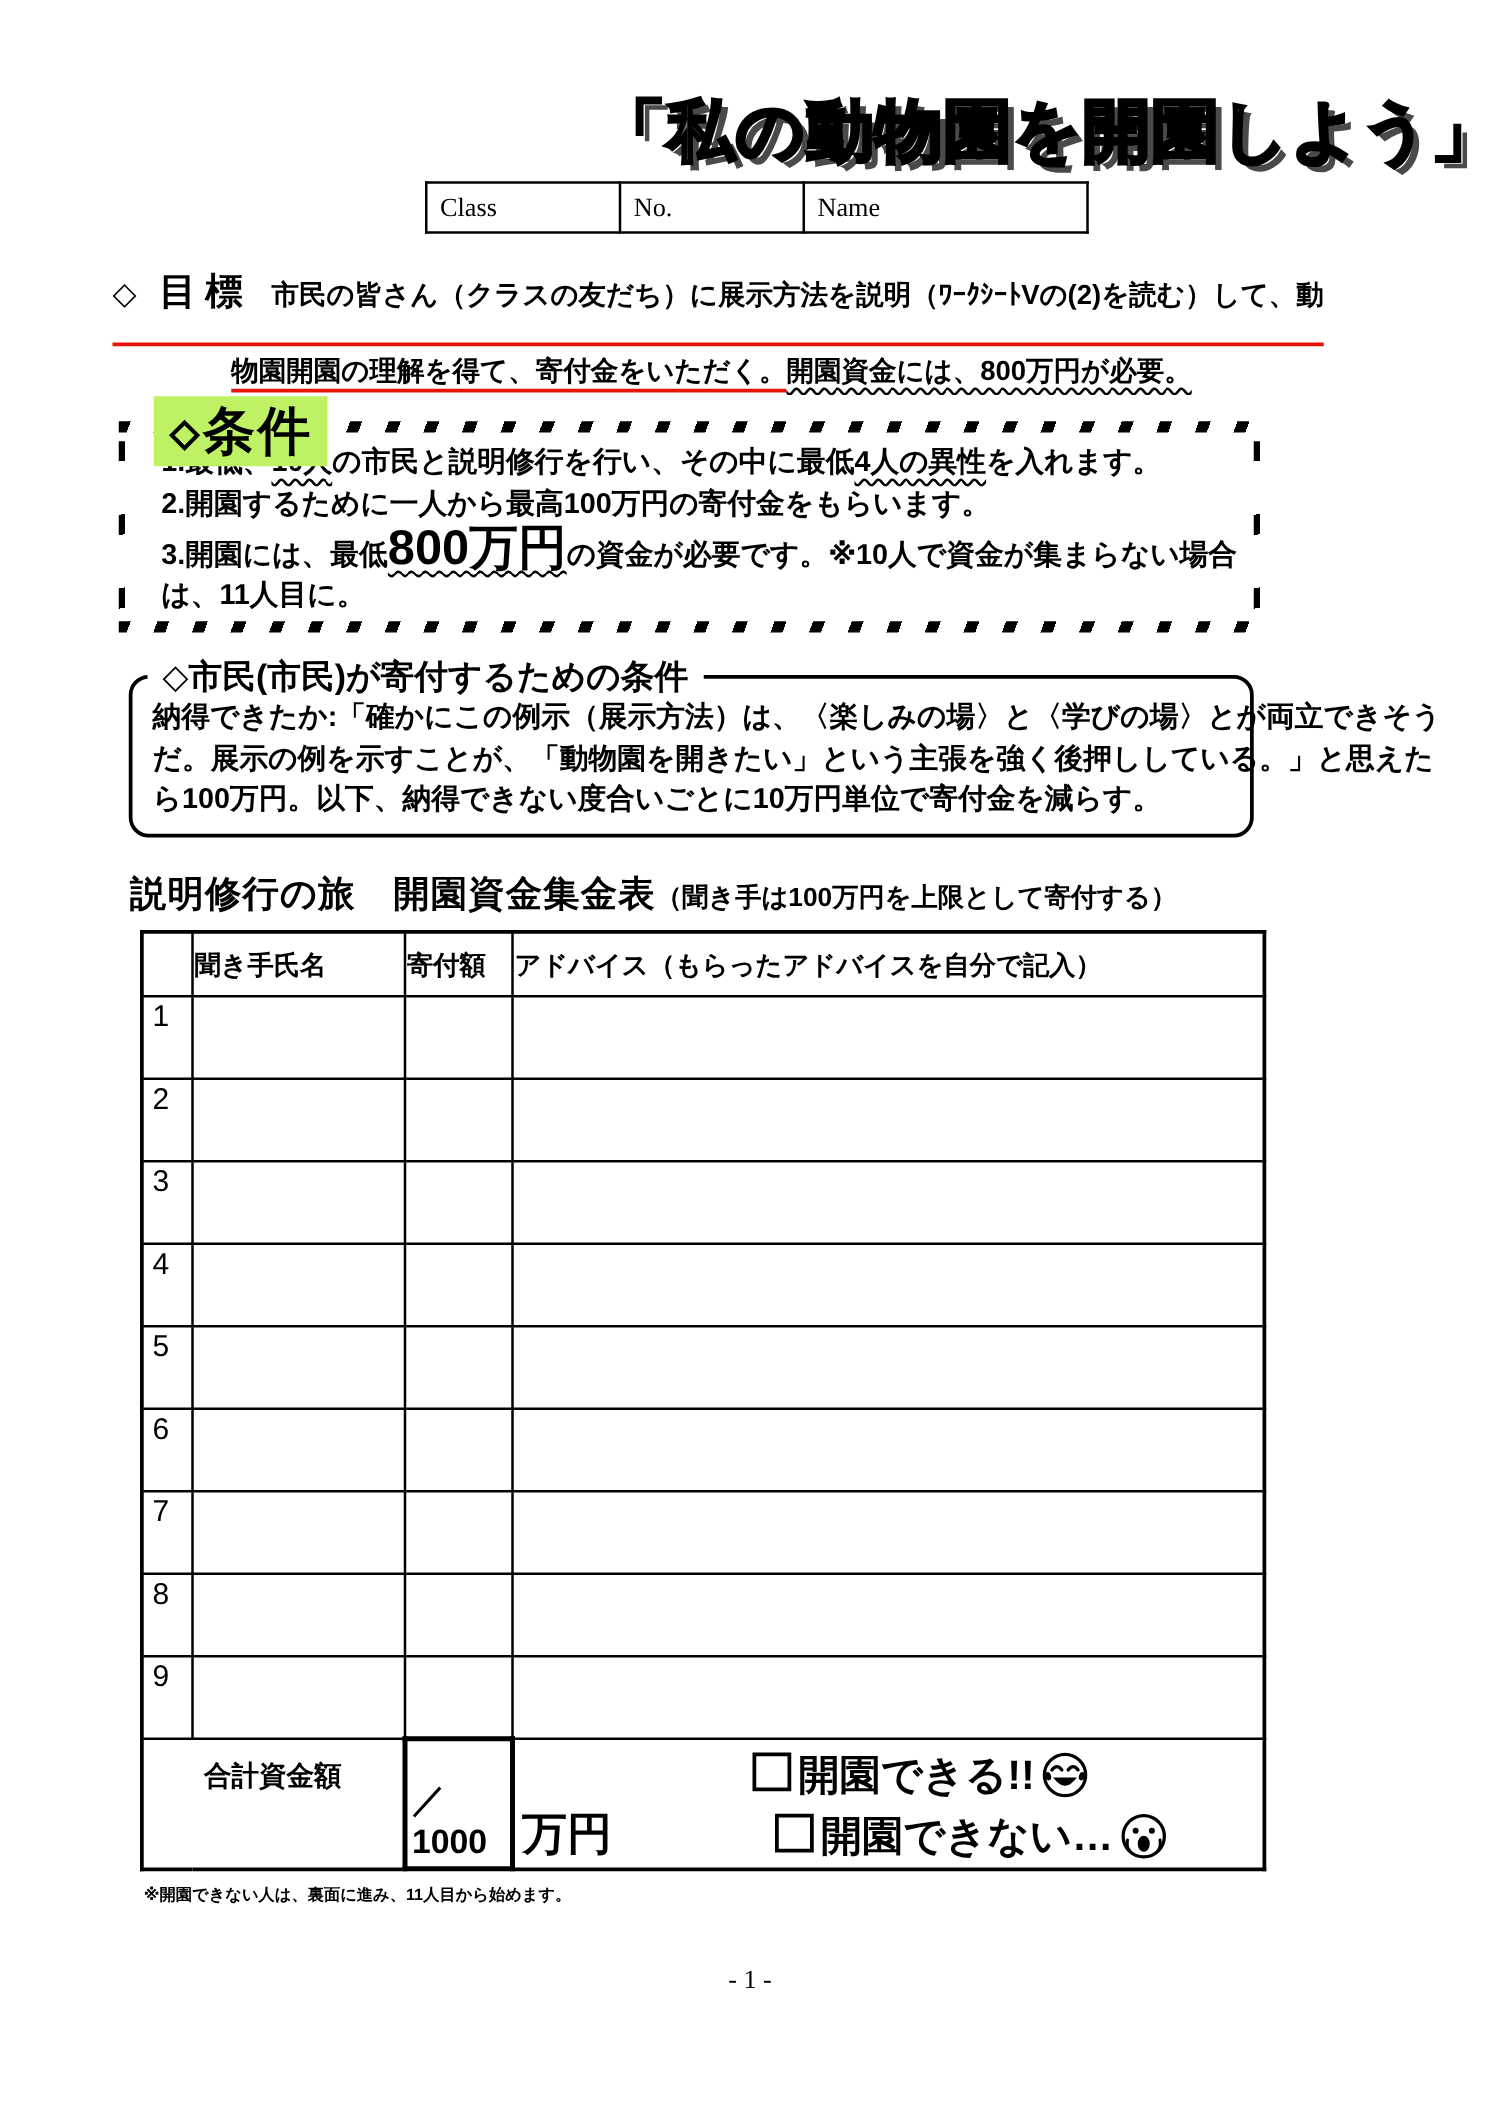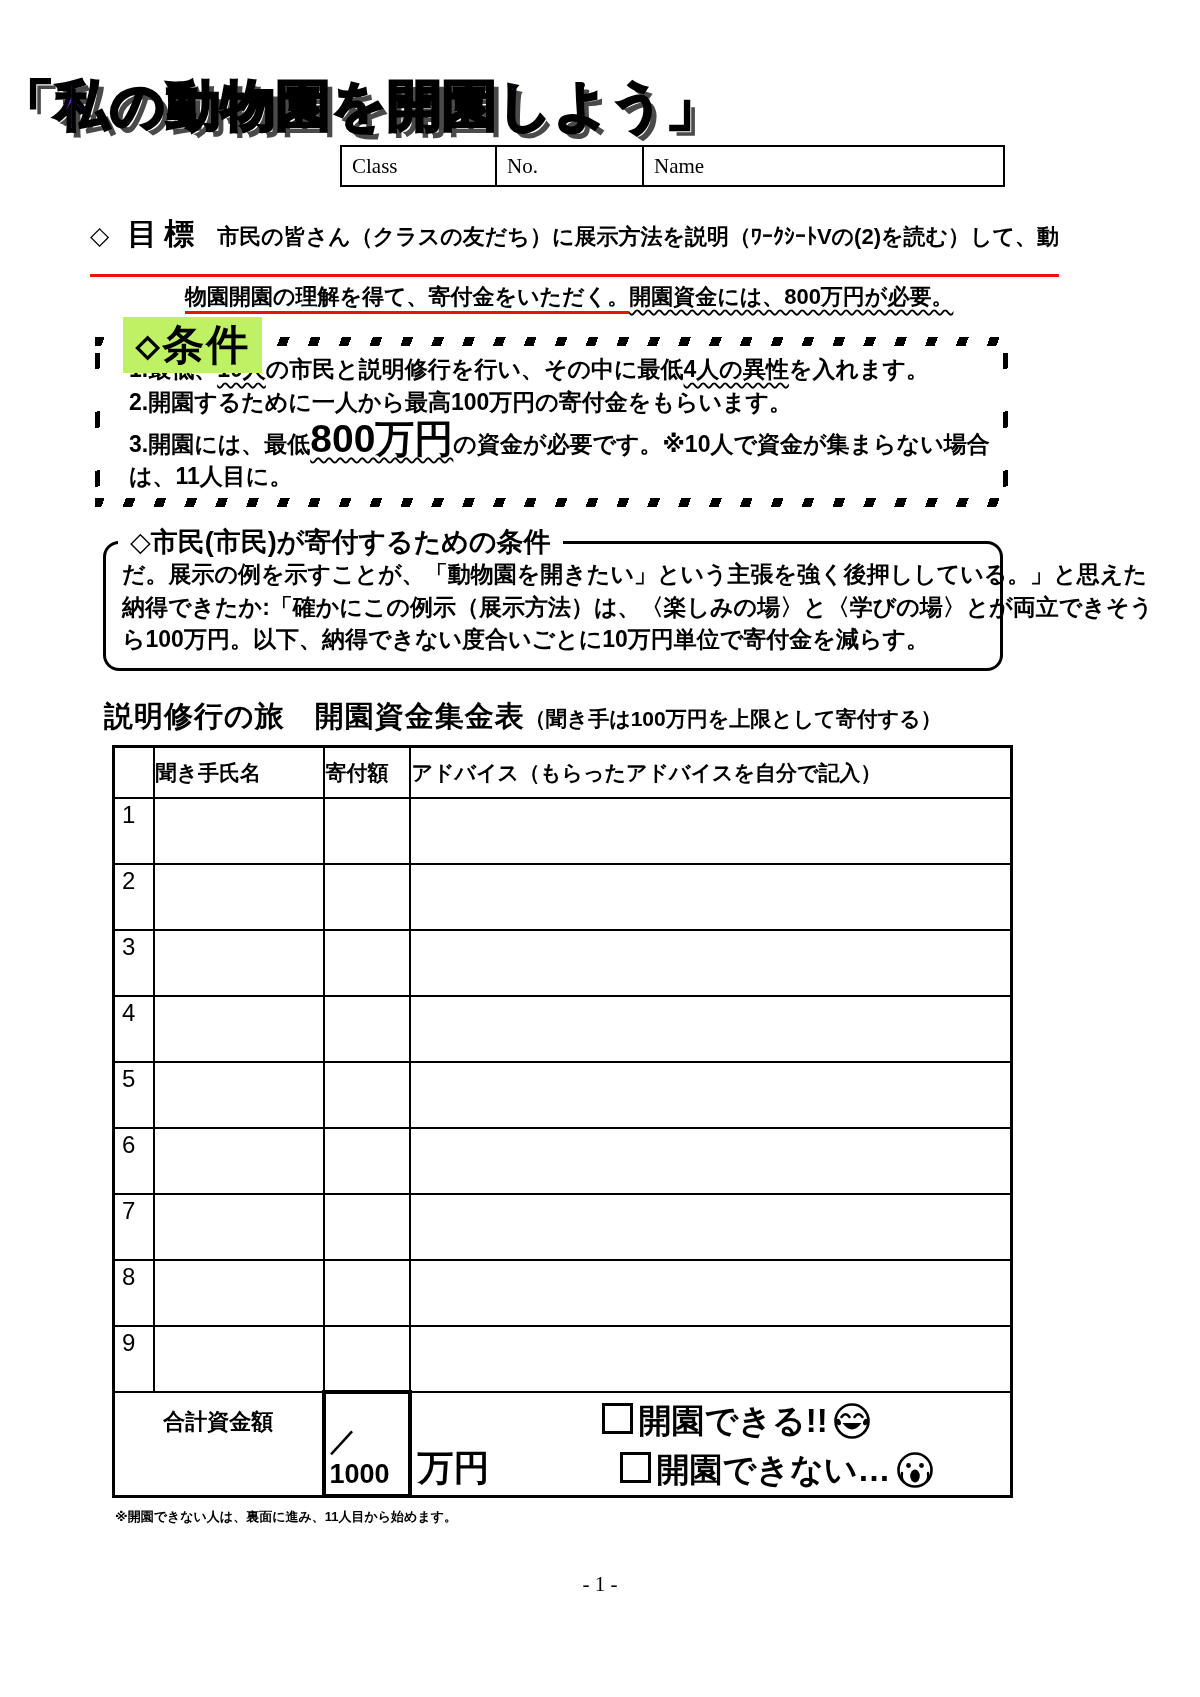--- a/index.html
+++ b/index.html
@@ -1,28 +1,28 @@
 <!DOCTYPE html>
 <html><head>
 <meta charset="utf-8">
 <style>
   html,body{margin:0;padding:0;background:#fff;}
   .page{position:relative;width:1200px;height:1697px;background:#fff;overflow:hidden;
         font-family:"Liberation Sans","DejaVu Sans",sans-serif;color:#000;}
 
   
-  .title{text-align:left;margin:0;padding-top:76px;font-size:54px;font-weight:bold;
-         letter-spacing:1px;color:#6d28d9;-webkit-text-stroke:2.8px #000;
+  .title{text-align:right;margin:0;padding-top:76px;font-size:54px;font-weight:bold;
+         letter-spacing:1px;color:#737373;-webkit-text-stroke:2.8px #000;
          text-shadow:6px 6px 0 #4a4a4a;line-height:1.1;}
   .subtitle-wrap{text-align:center;margin-top:2px;}
   .subtitle{display:inline-block;font-size:41px;font-weight:bold;letter-spacing:2px;
             border-bottom:5px solid #000;line-height:1.15;padding:0 4px;}
 
   
-  .class-table{margin:10px 0 0 340px;width:665px;border-collapse:collapse;
+  .class-table{margin:10px 0 0 340px;width:531px;border-collapse:collapse;
                font-family:"Liberation Serif","DejaVu Serif",serif;font-size:21px;}
   .class-table td{border:2px solid #000;height:34px;padding:2px 10px;vertical-align:middle;}
 
   
   .goal{margin:24px 0 0 90px;width:905px;font-size:22px;font-weight:600;line-height:1.5;}
   .goal-line1{display:inline-block;border-bottom:3px solid #e8140c;padding-bottom:18px;white-space:nowrap;}
   .goal-diamond{font-size:25px;margin-right:18px;}
   .goal-heading{font-size:30px;font-weight:bold;letter-spacing:7px;margin-right:16px;}
   .goal-line2{padding-left:95px;margin-top:3px;white-space:nowrap;}
   .red-underline{border-bottom:3px solid #e8140c;padding-bottom:2px;}
@@ -113,22 +113,22 @@
     <div class="hatch-left"></div>
     <div class="hatch-right"></div>
     <div class="joken-heading">◇条件</div>
     <div class="joken-item"><span>1.最低、</span><span class="wavy">10人</span><span>の市民と説明修行を行い、その中に最低</span><span class="wavy">4人の異性</span><span>を入れます。</span></div>
     <div class="joken-item">2.開園するために一人から最高100万円の寄付金をもらいます。</div>
     <div class="joken-item"><span>3.開園には、最低</span><span class="big-yen wavy">800万円</span><span>の資金が必要です。※10人で資金が集まらない場合は、11人目に。</span></div>
   </div>
 
   <div class="shimin-box">
     <div class="shimin-heading">◇市民(市民)が寄付するための条件</div>
+    <div class="shimin-line">納得できたか:「確かにこの例示（展示方法）は、〈楽しみの場〉と〈学びの場〉とが両立できそう</div>
     <div class="shimin-line">だ。展示の例を示すことが、「動物園を開きたい」という主張を強く後押ししている。」と思えた</div>
-    <div class="shimin-line">納得できたか:「確かにこの例示（展示方法）は、〈楽しみの場〉と〈学びの場〉とが両立できそう</div>
     <div class="shimin-line">ら100万円。以下、納得できない度合いごとに10万円単位で寄付金を減らす。</div>
   </div>
 
   <div class="table-title">
     <span class="table-title-main">説明修行の旅　開園資金集金表</span><span class="table-title-note">（聞き手は100万円を上限として寄付する）</span>
   </div>
 
   <table class="main-table">
     <colgroup>
         <col style="width:40px;">

